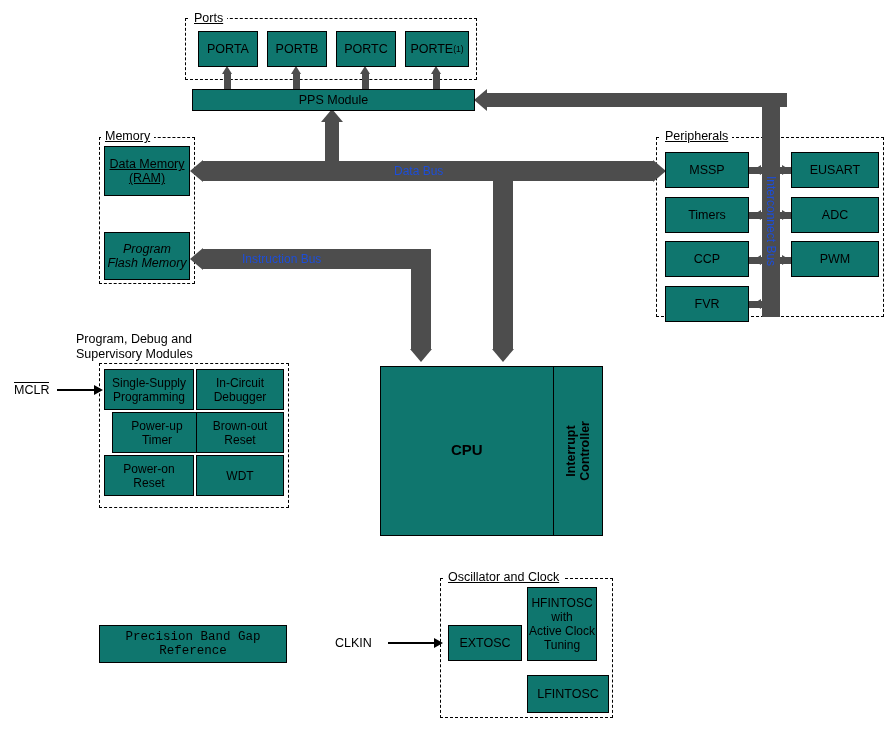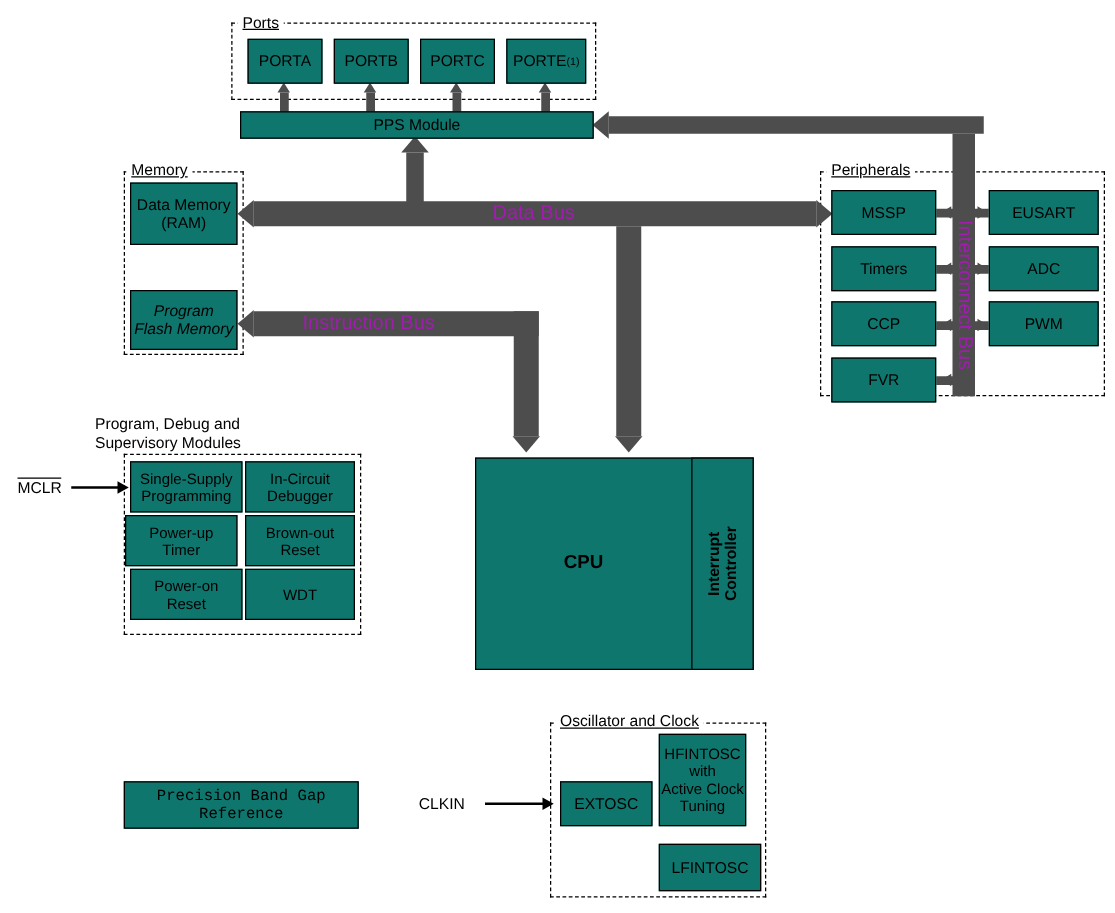--- a/index.html
+++ b/index.html
@@ -53,22 +53,22 @@
     white-space: nowrap;
     z-index: 7;
   }
   .bus {
     position: absolute;
     background: #4d4d4d;
     z-index: 2;
   }
   .bus-label {
     position: absolute;
-    color: #a21caf;
-    font-size: 16px;
+    color: #1d4ed8;
+    font-size: 12px;
     line-height: 14px;
     z-index: 5;
     white-space: nowrap;
   }
   .bus-label.vert {
     writing-mode: vertical-rl;
     text-orientation: mixed;
   }
   .arrow {
     position: absolute;
@@ -194,21 +194,21 @@
 
   <div class="bus" style="left:487px; top:93px; width:300px; height:14px;"></div>
   <div class="arrow left" style="left:474px; top:89px;"></div>
 
   <div class="bus" style="left:325px; top:122px; width:14px; height:46px;"></div>
   <div class="arrow up" style="left:321px; top:109px;"></div>
 
   <div class="grp" style="left:99px; top:137px; width:96px; height:147px;"></div>
   <div class="grp-label" style="left:101px; top:129px;">Memory</div>
 
-  <div class="box" style="left:104px; top:146px; width:86px; height:50px; flex-direction:column;">
+  <div class="box" style="left:104px; top:146px; width:86px; height:50px; flex-direction:column;text-decoration:underline;">
     <span>Data Memory</span>
     <span>(RAM)</span>
   </div>
   <div class="box" style="left:104px; top:232px; width:86px; height:48px; flex-direction:column;font-style:italic;">
     <span>Program</span>
     <span>Flash Memory</span>
   </div>
 
   <div class="bus" style="left:203px; top:161px; width:450px; height:20px;"></div>
   <div class="arrow left" style="left:190px; top:160px;"></div>
@@ -277,21 +277,21 @@
   <div class="grp" style="left:99px; top:363px; width:190px; height:145px;"></div>
 
   <div class="box box-small" style="left:104px; top:369px; width:90px; height:41px; flex-direction:column;">
     <span>Single-Supply</span>
     <span>Programming</span>
   </div>
   <div class="box box-small" style="left:196px; top:369px; width:88px; height:41px; flex-direction:column;">
     <span>In-Circuit</span>
     <span>Debugger</span>
   </div>
-  <div class="box box-small" style="left:100px; top:412px; width:90px; height:41px; flex-direction:column;">
+  <div class="box box-small" style="left:112px; top:412px; width:90px; height:41px; flex-direction:column;">
     <span>Power-up</span>
     <span>Timer</span>
   </div>
   <div class="box box-small" style="left:196px; top:412px; width:88px; height:41px; flex-direction:column;">
     <span>Brown-out</span>
     <span>Reset</span>
   </div>
   <div class="box box-small" style="left:104px; top:455px; width:90px; height:41px; flex-direction:column;">
     <span>Power-on</span>
     <span>Reset</span>

